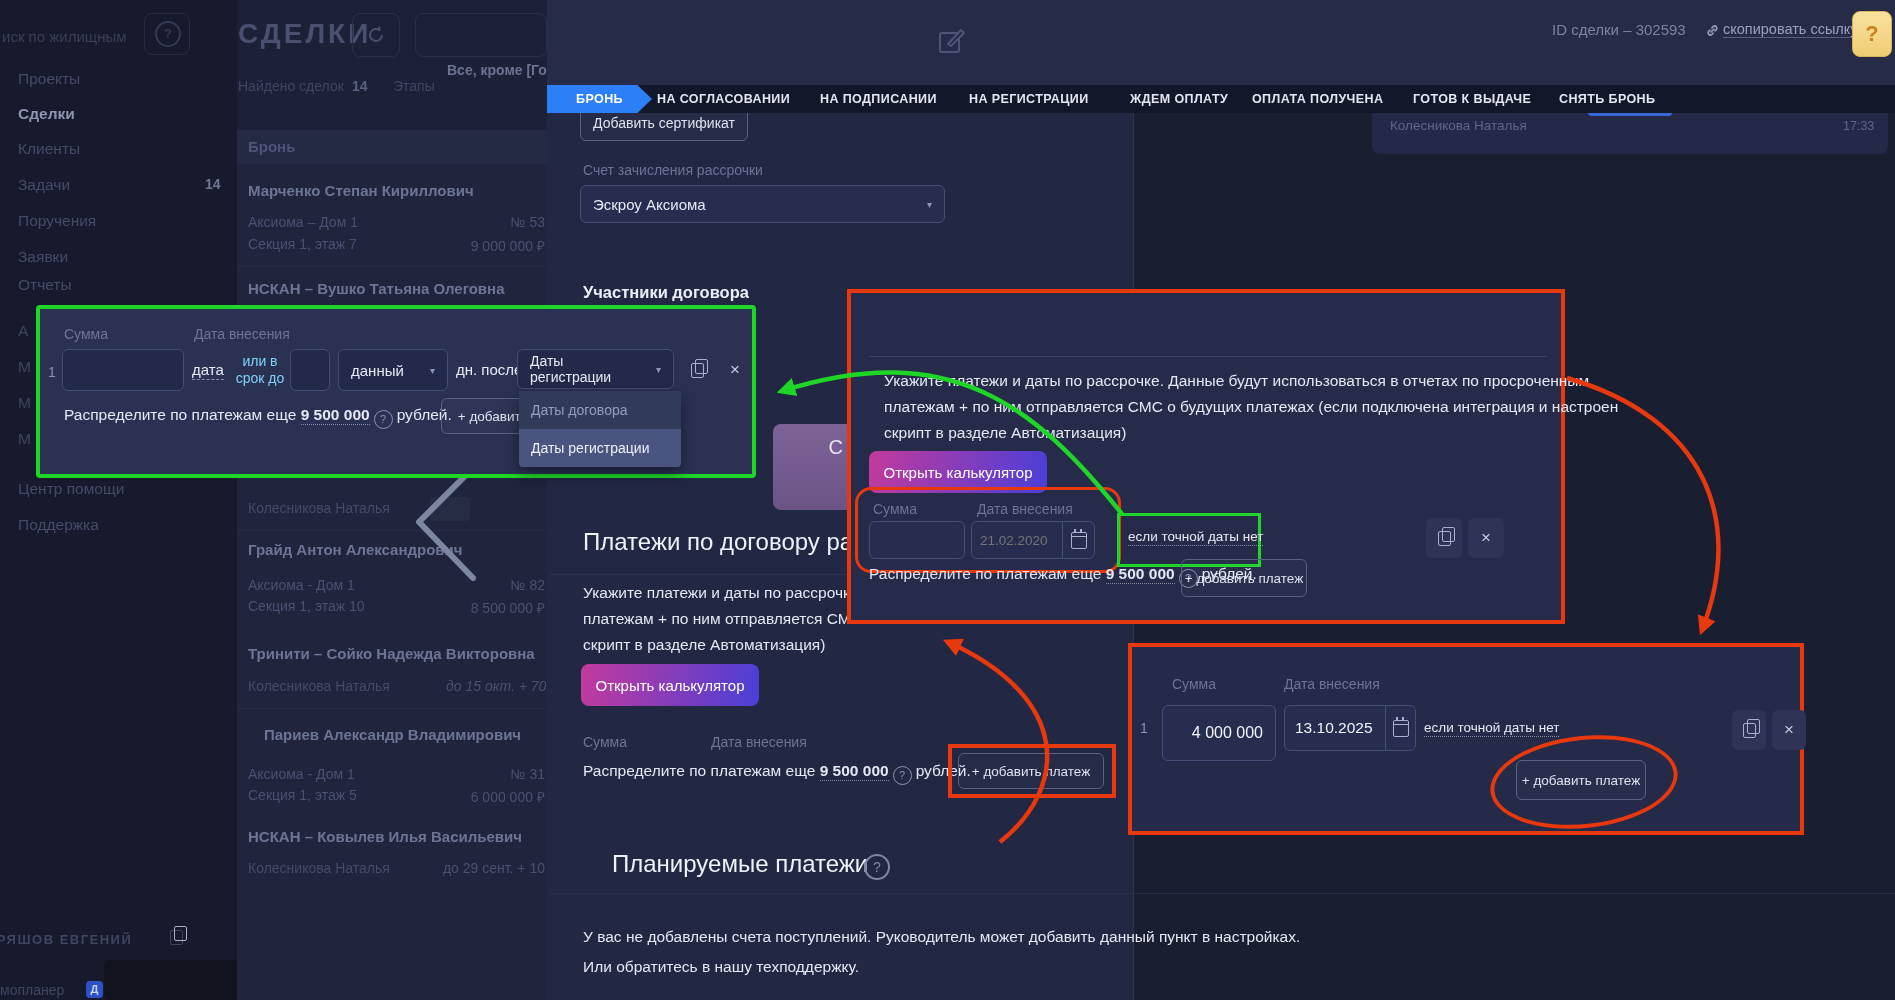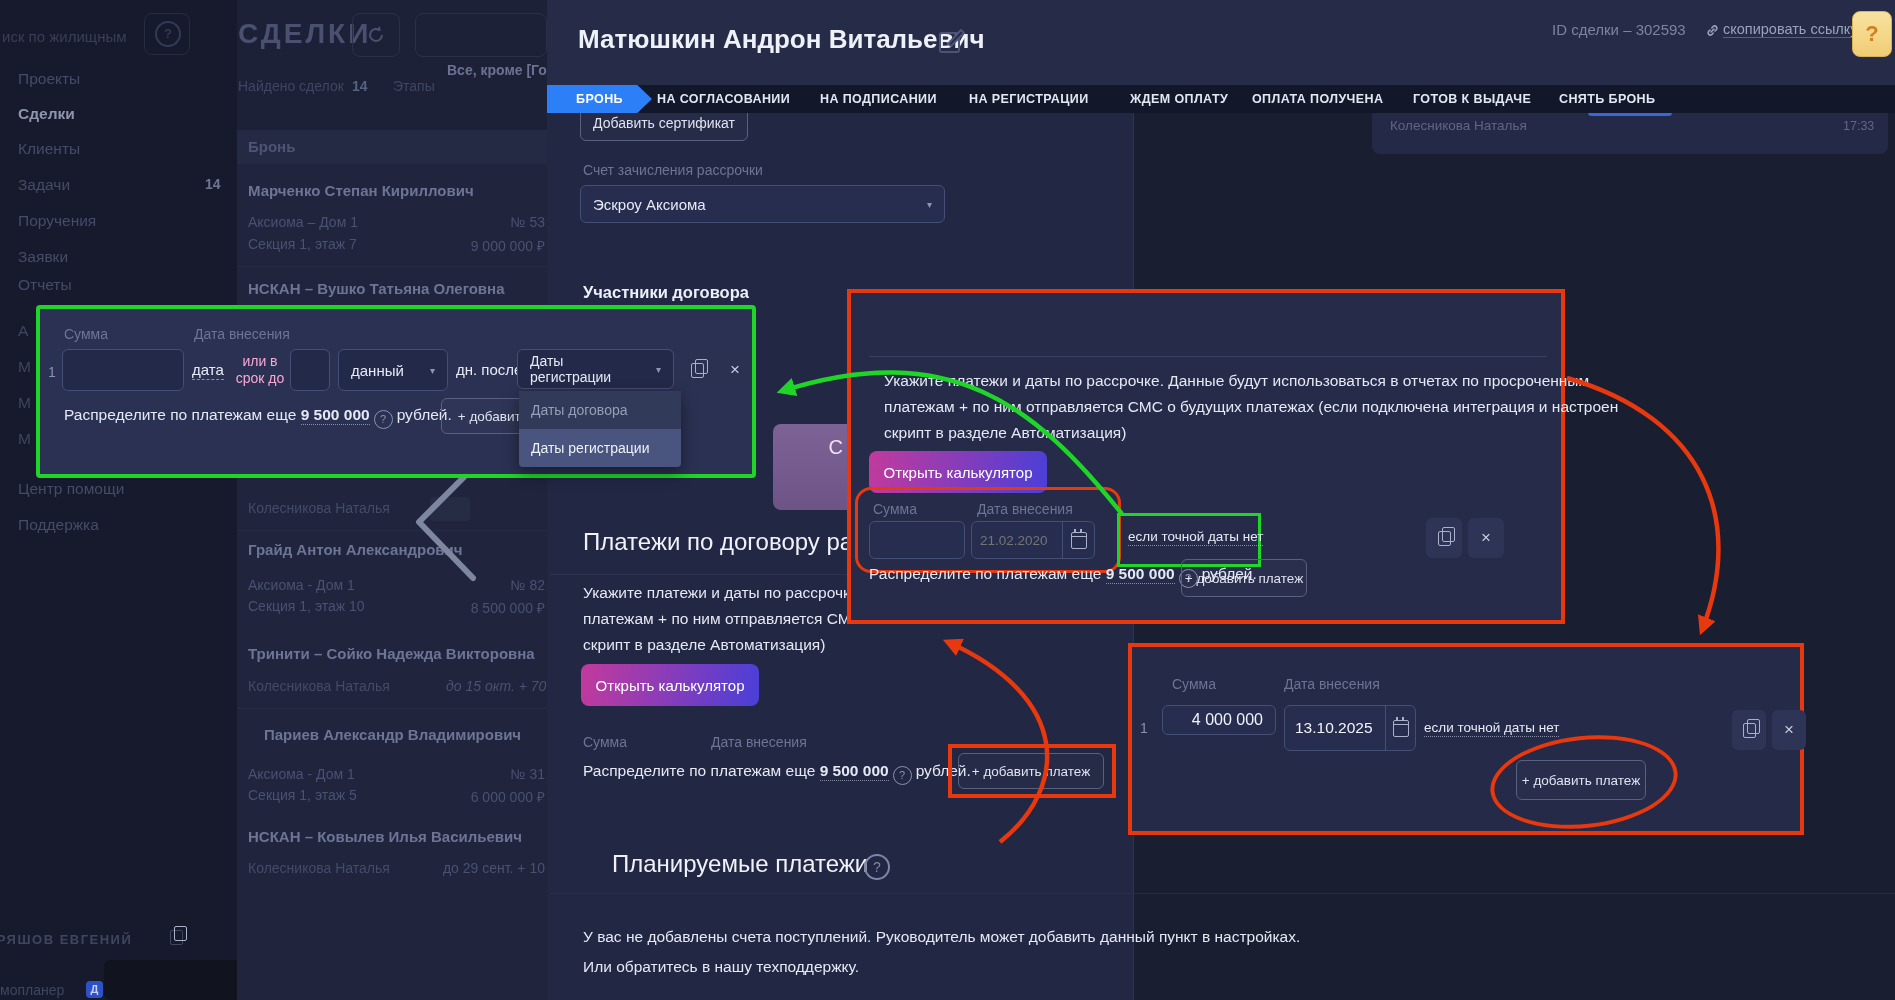--- a/index.html
+++ b/index.html
@@ -131,21 +131,20 @@
   <div class="card-name" style="left:248px;top:828px;">НСКАН – Ковылев Илья Васильевич</div>
 
   <div class="card-sub" style="left:248px;top:860px;color:#444b68;">Колесникова Наталья</div>
   <div class="card-val" style="left:415px;top:860px;width:130px;">до 29 сент. + 10</div>
 
   <svg class="abs" style="left:405px;top:460px;" width="85" height="130" viewBox="0 0 85 130">
     <polyline points="68,8 14,62 68,118" fill="none" stroke="#7e87a0" stroke-width="6" stroke-linecap="round" stroke-linejoin="round"></polyline>
   </svg>
 
   <div class="abs" style="left:547px;top:0;width:1348px;height:85px;background:#262b48;z-index:6;"></div>
-  <div class="abs b" style="left:578px;top:24px;font-size:26px;color:#eef1f8;z-index:7;white-space:nowrap;">Матюшкин Андрон Витальевич</div>
   <svg class="abs" style="left:938px;top:26px;z-index:7;" width="28" height="28" viewBox="0 0 28 28">
     <rect x="2" y="7" width="19" height="19" rx="2" fill="none" stroke="#4d5577" stroke-width="2"></rect>
     <path d="M10 18 L23 4 L26 7 L13 20 Z" fill="#262b48" stroke="#4d5577" stroke-width="2" stroke-linejoin="round"></path>
   </svg>
   <div class="abs" style="left:1552px;top:21px;font-size:15px;color:#7d849e;z-index:7;white-space:nowrap;">ID сделки – 302593</div>
   <svg class="abs" style="left:1705px;top:23px;z-index:7;" width="15" height="15" viewBox="0 0 15 15">
     <path d="M6 9 L9 6 M5 7 L3.5 8.5 a2.3 2.3 0 0 0 3.2 3.2 L8.2 10 M10 8 L11.5 6.5 a2.3 2.3 0 0 0 -3.2-3.2 L6.8 5" fill="none" stroke="#9aa2bd" stroke-width="1.6" stroke-linecap="round"></path>
   </svg>
   <div class="abs" style="left:1723px;top:21px;font-size:14.5px;color:#9aa2bd;border-bottom:1px solid rgba(154,162,189,0.45);z-index:7;white-space:nowrap;cursor:pointer;">скопировать ссылку</div>
   <div class="abs b" style="left:1852px;top:11px;width:38px;height:44px;border-radius:8px;background:linear-gradient(#f8e2a0,#f0cd74);border:1px solid #d9b254;color:#cf7f1e;font-size:22px;text-align:center;line-height:44px;z-index:7;cursor:pointer;">?</div>
@@ -206,21 +205,21 @@
   <div class="hr" style="left:550px;top:893px;width:583px;background:#2a3049;"></div>
   <div class="txt" style="left:583px;top:928px;">У вас не добавлены счета поступлений. Руководитель может добавить данный пункт в настройках.</div>
   <div class="txt" style="left:583px;top:958px;">Или обратитесь в нашу техподдержку.</div>
 
   <div class="ann-green" style="left:36px;top:305px;width:720px;height:173px;background:#2b3153;border-radius:4px;z-index:10;">
     <div class="lbl" style="left:24px;top:17px;">Сумма</div>
     <div class="lbl" style="left:154px;top:17px;">Дата внесения</div>
     <div class="abs" style="left:8px;top:55px;font-size:14px;color:#8a92b0;">1</div>
     <input class="inp" style="left: 22px; top: 40px; width: 122px; height: 42px; background: rgb(35, 41, 72);">
     <span class="abs u-dot" style="left:152px;top:52px;font-size:15px;color:#e8ebf5;border-bottom-style:dashed;cursor:pointer;">дата</span>
-    <div class="abs" style="left:194px;top:44px;width:52px;text-align:center;font-size:14px;color:#f9a8d4;line-height:17px;">
+    <div class="abs" style="left:194px;top:44px;width:52px;text-align:center;font-size:14px;color:#7dd3fc;line-height:17px;">
       <div>или в</div>
       <div>срок до</div>
     </div>
     <input class="inp" style="left: 250px; top: 40px; width: 40px; height: 42px; background: rgb(35, 41, 72);">
     <div class="sel" style="left:298px;top:40px;width:110px;height:42px;background:#232948;">
       <span>данный</span>
       <span class="caret">▾</span>
     </div>
     <div class="abs" style="left:416px;top:52px;font-size:15px;color:#e8ebf5;white-space:nowrap;">дн. после</div>
     <div class="sel" style="left:477px;top:40px;width:157px;height:40px;background:#232948;">
@@ -270,21 +269,21 @@
       <span>Распределите по платежам еще</span>
       <span class="b u-dot">9 500 000</span><span class="q-circ">?</span><span>рублей.</span>
     </div>
     <button class="btn-outline" style="left:330px;top:266px;width:126px;height:38px;">+ добавить платеж</button>
   </div>
 
   <div class="ann-red" style="left:1128px;top:643px;width:676px;height:192px;background:#242a48;z-index:20;">
     <div class="lbl" style="left:40px;top:29px;">Сумма</div>
     <div class="lbl" style="left:152px;top:29px;">Дата внесения</div>
     <div class="abs" style="left:8px;top:73px;font-size:14px;color:#8a92b0;">1</div>
-    <input class="inp b" style="left: 30px; top: 58px; width: 114px; height: 30px; text-align: right; padding-right: 12px; font-size: 16px; font-weight: normal; color: rgb(242, 244, 251);" value="4 000 000">
+    <input class="inp b" style="left: 30px; top: 58px; width: 114px; height: 56px; text-align: right; padding-right: 12px; font-size: 16px; font-weight: normal; color: rgb(242, 244, 251);" value="4 000 000">
     <div class="abs" style="left:152px;top:58px;width:132px;height:46px;background:#272d4f;border:1px solid #454e74;border-radius:6px;box-sizing:border-box;display:flex;">
       <input style="width: 90px; background: transparent; border: none; outline: none; color: rgb(242, 244, 251); font-size: 15.5px; padding: 0px 0px 0px 10px; font-family: &quot;Liberation Sans&quot;, sans-serif;" value="13.10.2025">
       <div style="flex:1;border-left:1px solid #454e74;display:flex;align-items:center;justify-content:center;cursor:pointer;">
         <span class="ic-cal"></span>
       </div>
     </div>
     <span class="abs u-dot" actable="true" style="left:292px;top:73px;font-size:13.5px;color:#e8ebf5;cursor:pointer;white-space:nowrap;">если точной даты нет</span>
     <div class="icobtn" style="left:600px;top:63px;width:34px;height:40px;">
       <span class="ic-copy"></span>
     </div>

